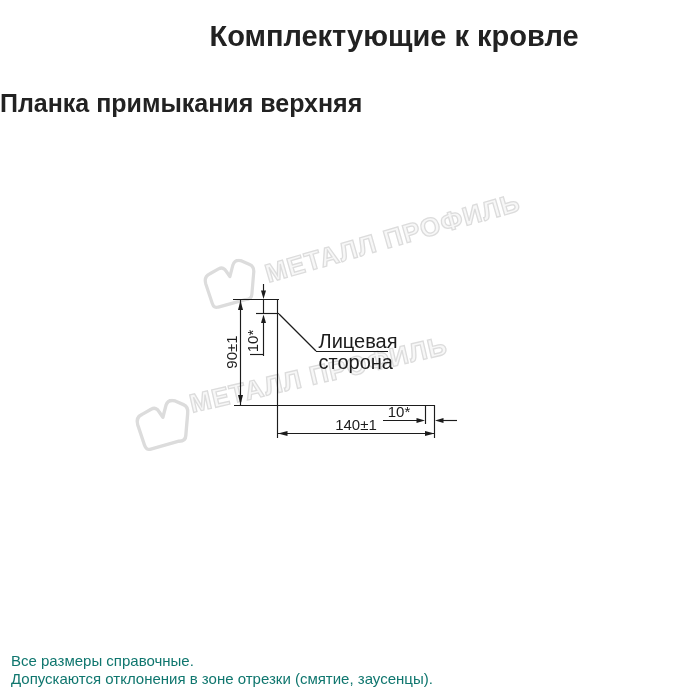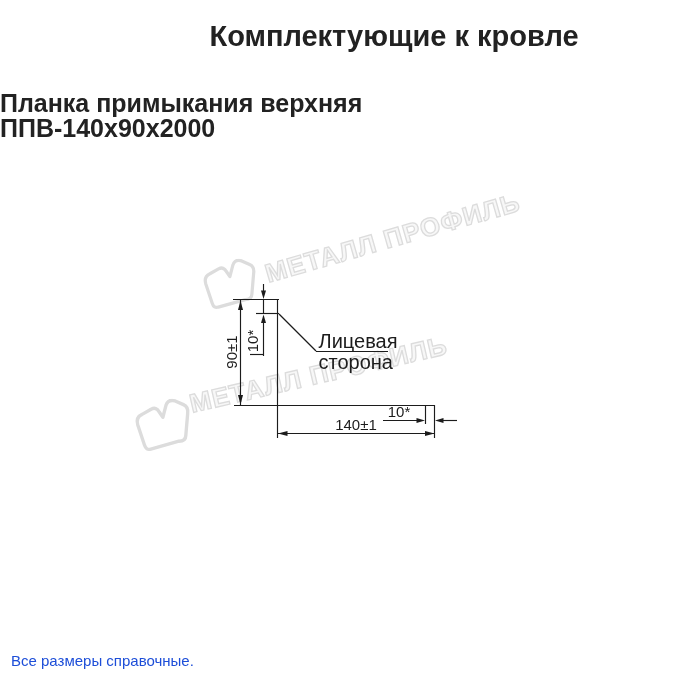--- a/index.html
+++ b/index.html
@@ -80,33 +80,32 @@
   }
   .dim-text { font-size: 15px; }
   .label-text { font-size: 20px; }
   
   .footer-notes {
     position: absolute;
     left: 11px;
     top: 652px;
     font-size: 15px;
     line-height: 17.5px;
-    color: #1d4ed8;
+    color: #0f766e;
     z-index: 1;
   }
 </style>
 </head>
 <body>
 
 <div id="stage">
 
   <div class="page-title">Комплектующие к кровле</div>
   <div class="product-title">
     <div>Планка примыкания верхняя</div>
-    <div>ППВ-140х90х2000</div>
   </div>
 
   <svg id="wm1-logo" class="wm-logo" width="60" height="48" viewBox="0 0 60 52">
     <path d="M8 44 L4 22 Q3 14 10 12 L20 8 Q26 6 28 12 L31 18 L36 6 Q39 0 46 3 L54 8 Q59 11 57 18 L52 40 Q51 46 44 45 L14 49 Q9 50 8 44 Z" fill="none" stroke="#dcdcdc" stroke-width="3.5" stroke-linejoin="round"></path>
   </svg>
   <div id="wm1-text" class="wm-text">МЕТАЛЛ ПРОФИЛЬ</div>
 
   <svg id="wm2-logo" class="wm-logo" width="62" height="50" viewBox="0 0 60 52">
     <path d="M8 44 L4 22 Q3 14 10 12 L20 8 Q26 6 28 12 L31 18 L36 6 Q39 0 46 3 L54 8 Q59 11 57 18 L52 40 Q51 46 44 45 L14 49 Q9 50 8 44 Z" fill="none" stroke="#dcdcdc" stroke-width="3.5" stroke-linejoin="round"></path>
   </svg>
@@ -158,15 +157,16 @@
     <g>
       <line x1="278" y1="433.5" x2="434" y2="433.5"></line>
       <polygon points="278,433.5 287.5,431 287.5,436"></polygon>
       <polygon points="434.5,433.5 425,431 425,436"></polygon>
       <text class="dim-text" x="356" y="430" text-anchor="middle">140±1</text>
     </g>
   </svg>
 
   <div class="footer-notes">
     <div>Все размеры справочные.</div>
+    <div>Допускаются отклонения в зоне отрезки (смятие, заусенцы).</div>
   </div>
 
 </div>
 
 </body></html>

